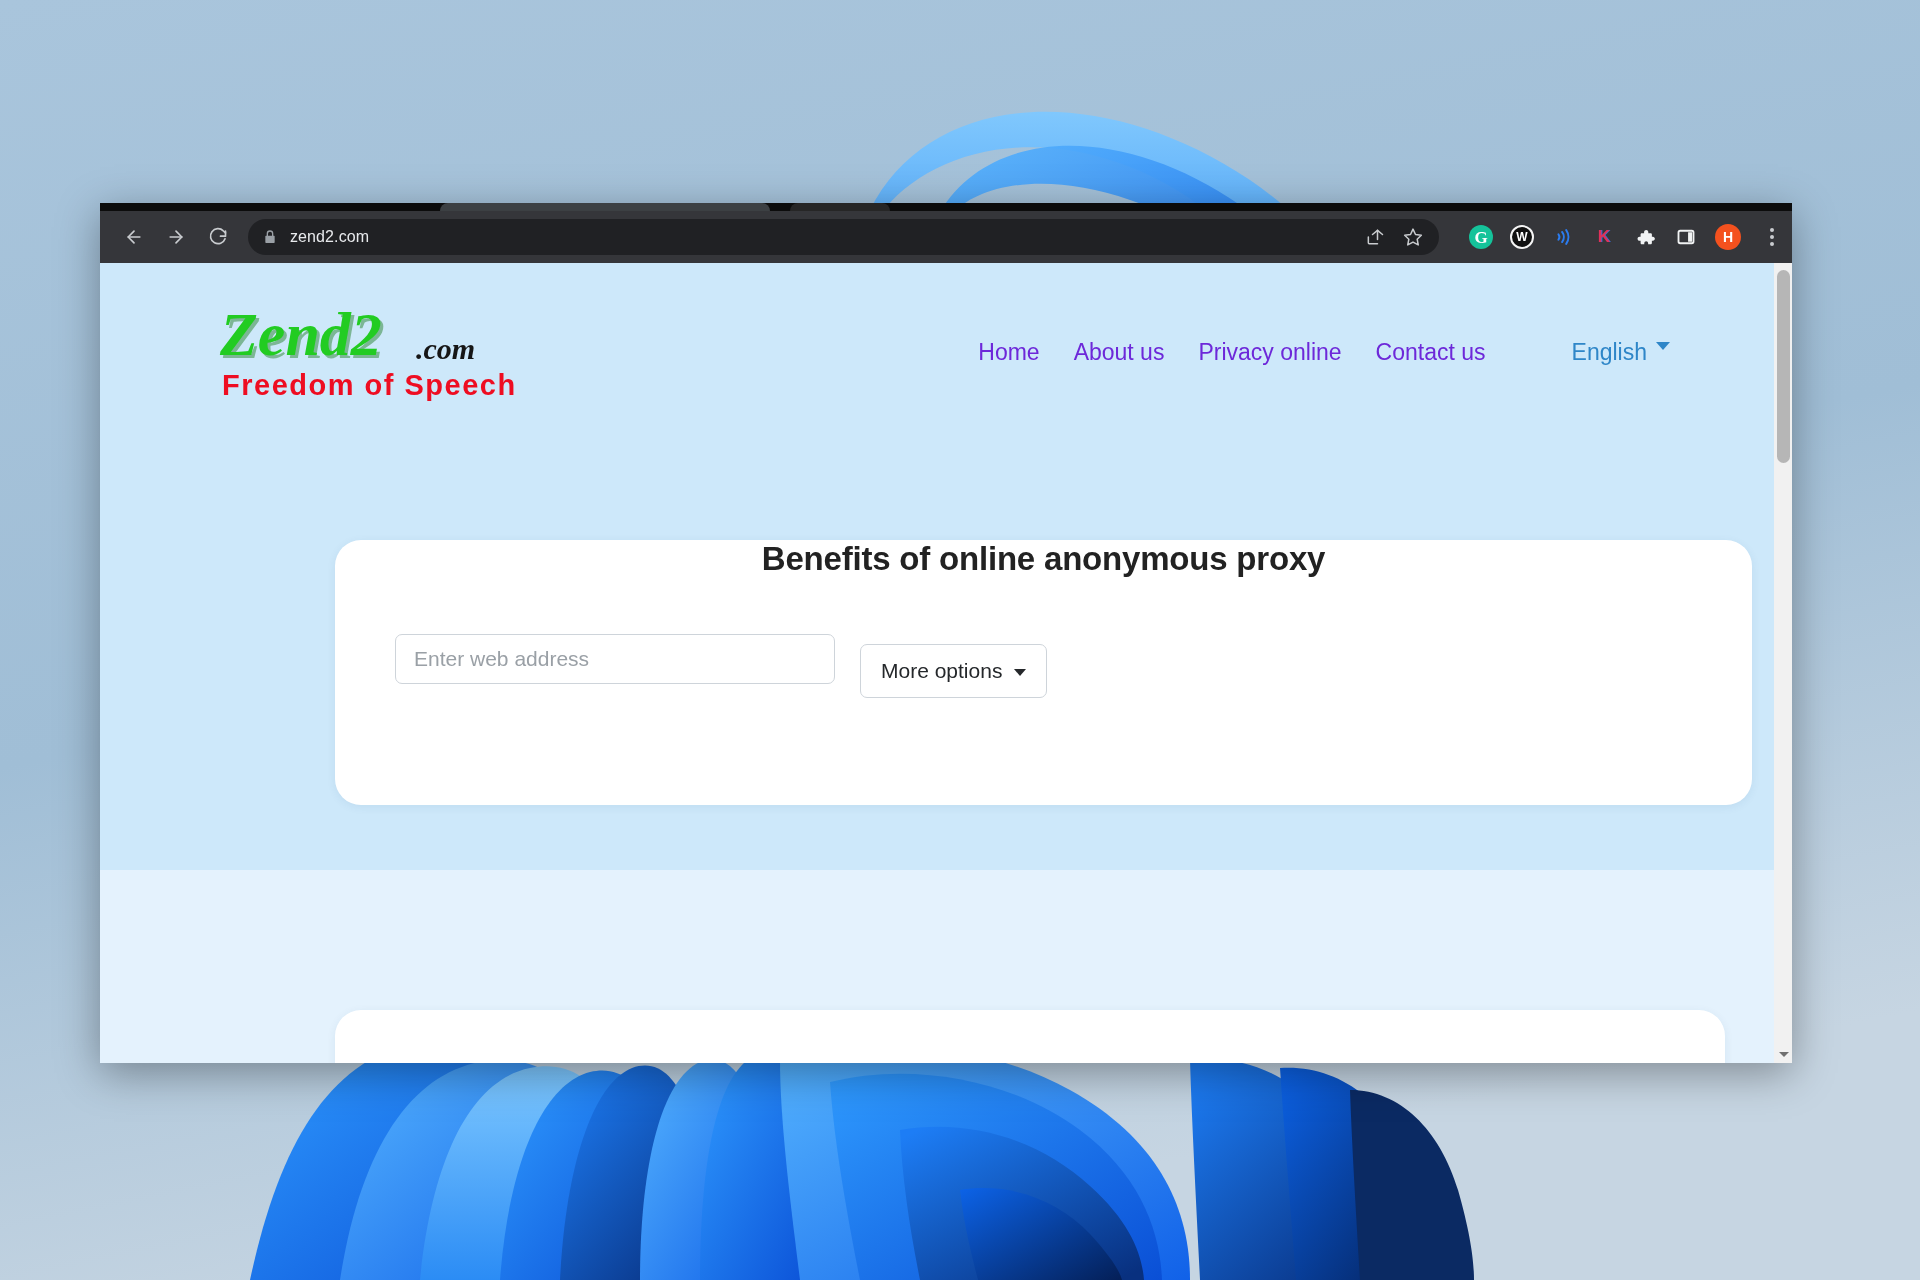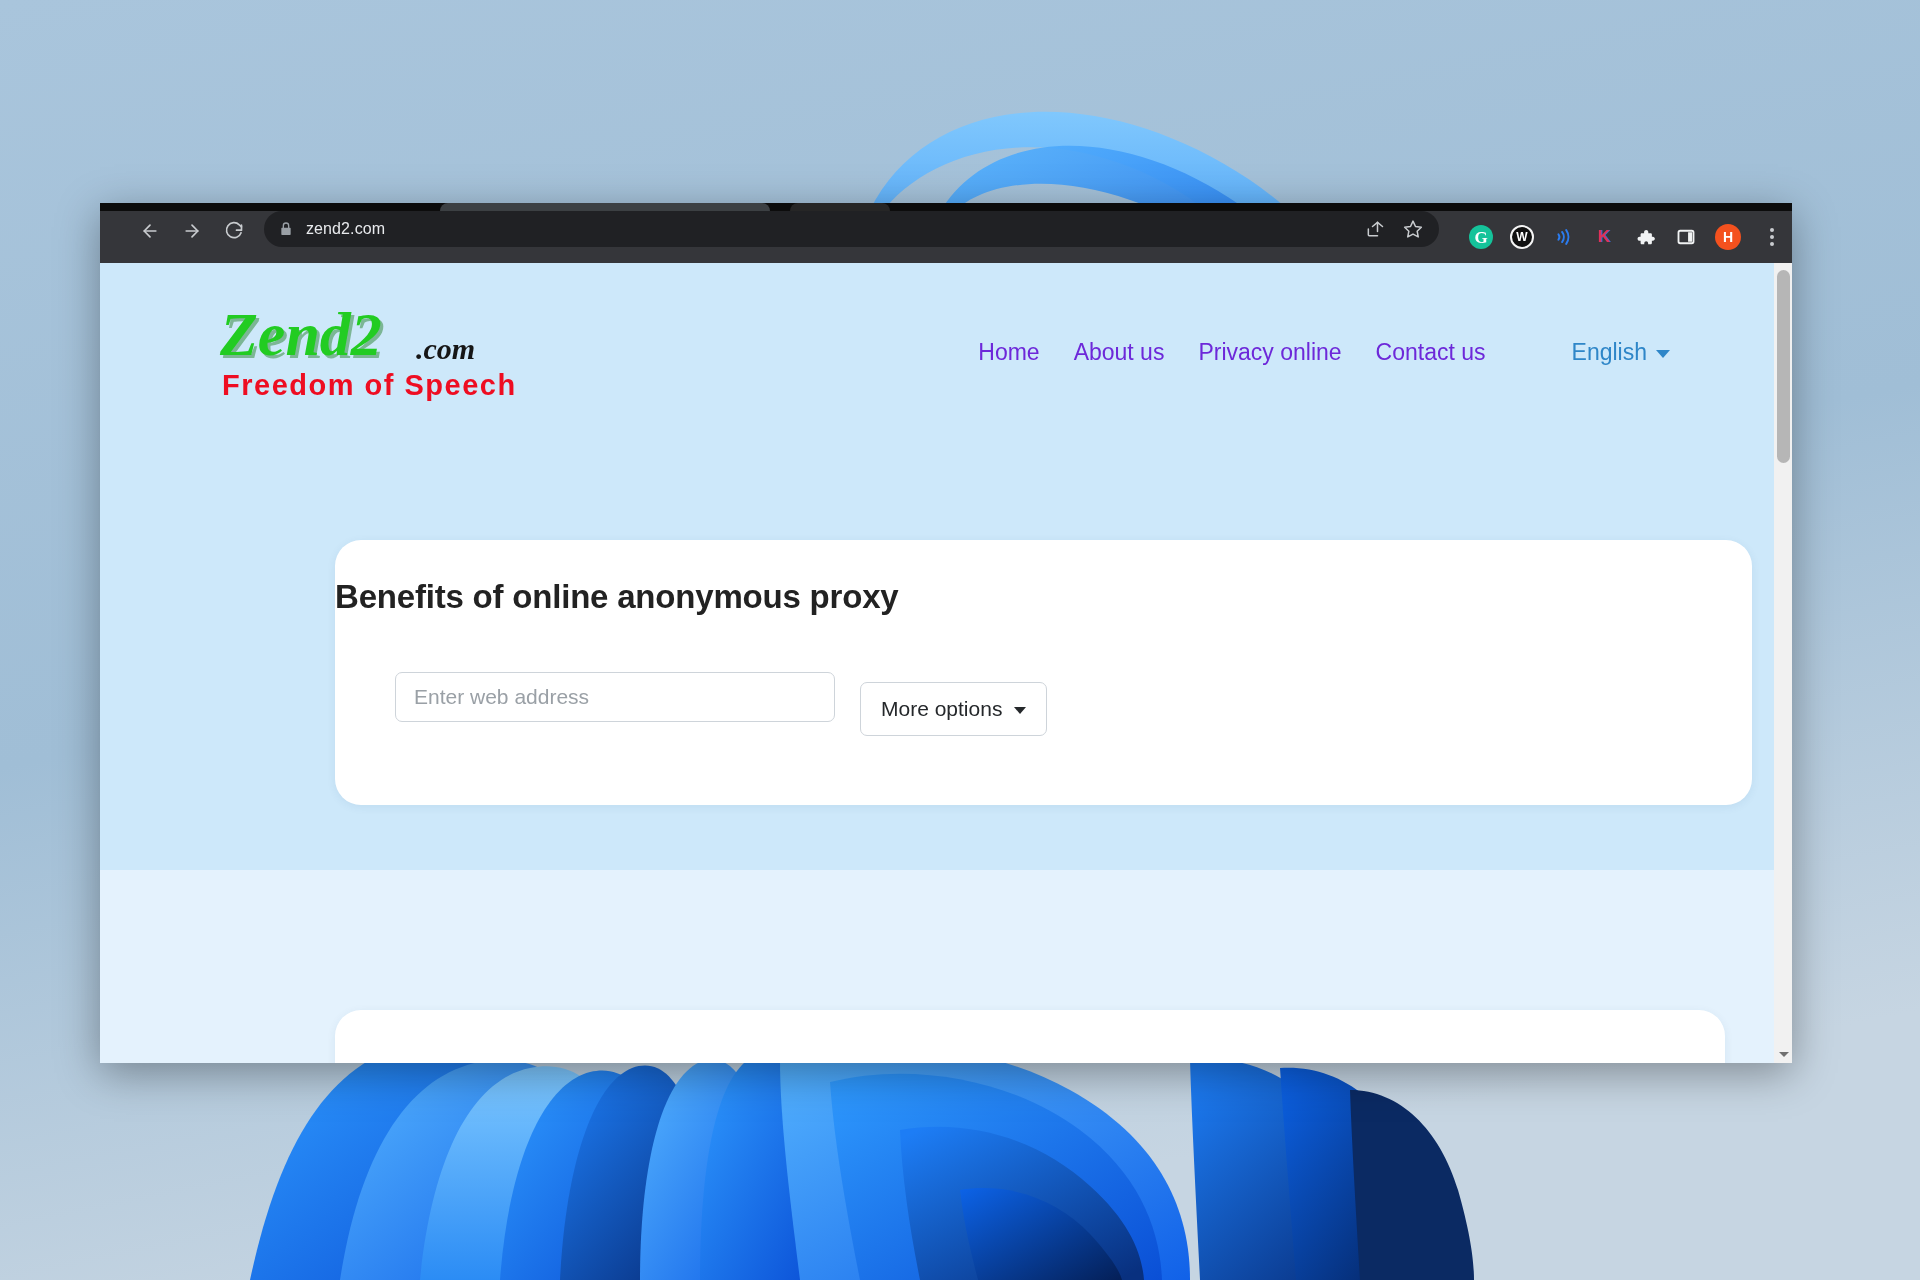--- a/index.html
+++ b/index.html
@@ -37,22 +37,22 @@
     position:absolute; left:340px; top:0; width:330px; height:8px;
     background:#3c4043; border-radius:8px 8px 0 0;
   }
   #tabstrip-edge .tab-hint2 {
     position:absolute; left:690px; top:0; width:100px; height:8px;
     background:#262626; border-radius:8px 8px 0 0;
   }
 
   #toolbar {
     height:52px; background:#35363a;
-    display:flex; 
-    padding:0 10px 0 30px; gap:2px;
+    display:flex; align-items:center;
+    padding:0 10px 0 14px; gap:2px;
   }
   .nav-btn {
     width:40px; height:40px; border-radius:50%;
     display:flex; align-items:center; justify-content:center;
     flex:0 0 auto; cursor:pointer;
   }
   .nav-btn svg { width:20px; height:20px; }
   .nav-btn svg path, .nav-btn svg line, .nav-btn svg polyline { stroke:#c9cccf; }
 
   #omnibox {
@@ -114,40 +114,40 @@
   #mainnav {
     margin-left:auto; display:flex; align-items:center;
     gap:34px; padding-top:48px; padding-right:44px;
   }
   #mainnav a {
     color:#6d28d9; font-size:23px; text-decoration:none;
     font-family:"Liberation Sans", sans-serif;
     white-space:nowrap;
   }
   #lang {
-    display:flex; align-items:center; gap:9px;
+    display:flex; gap:9px;
     color:#2e86c8; font-size:23px; margin-left:52px; cursor:pointer;
     white-space:nowrap;
   }
   #lang .caret {
     width:0; height:0; border-left:7px solid transparent;
     border-right:7px solid transparent; border-top:8px solid #2e86c8;
     margin-top:3px;
   }
 
   
   #hero-card {
     position:absolute; left:235px; top:277px;
     width:1417px; height:265px;
     background:#fff; border-radius:26px;
     box-shadow:0 2px 10px rgba(20,70,120,.07);
   }
   #hero-card h1 {
-    text-align:left; font-size:33px; font-weight:700;
-    color:#222; padding-top:38px; letter-spacing:-.2px;
+    text-align:center; font-size:33px; font-weight:700;
+    color:#222; letter-spacing:-.2px;
   }
   #form-row {
     display:flex; align-items:center; gap:25px;
     padding:42px 0 0 60px;
   }
   #addr-input {
     width:440px; height:50px; border:1px solid #ced4da;
     border-radius:7px; padding:0 18px; font-size:21px;
     color:#495057; background:#fff; outline:none;
     font-family:"Liberation Sans", sans-serif;

